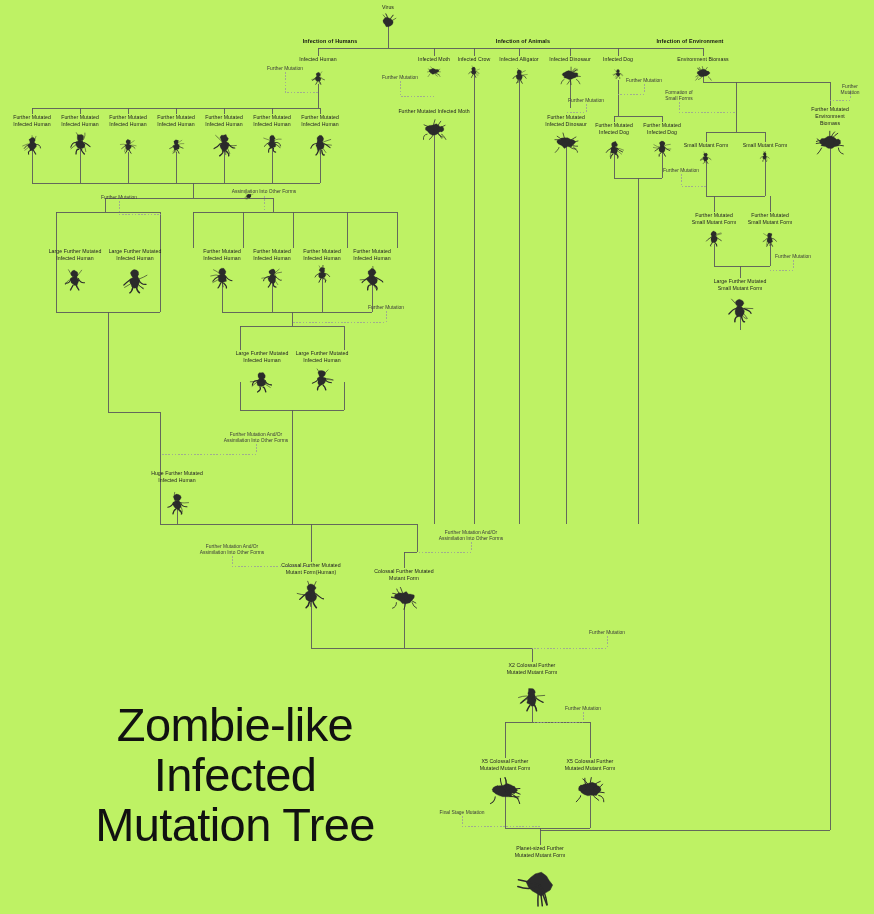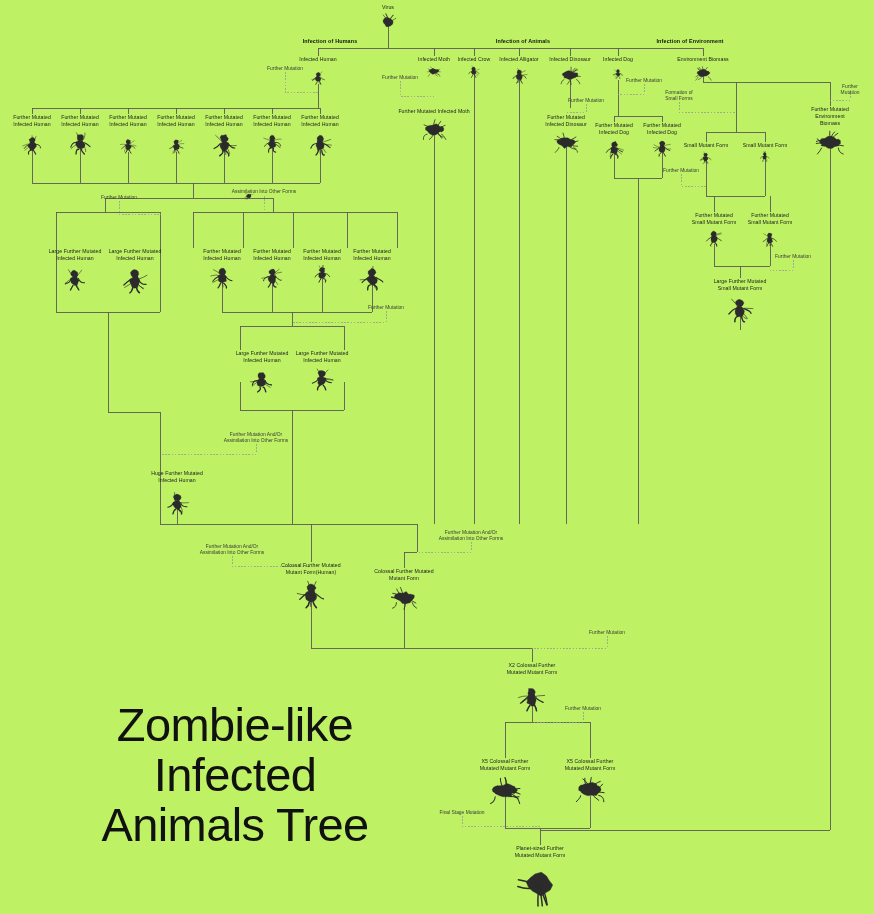--- a/index.html
+++ b/index.html
@@ -163,21 +163,21 @@
       <path d="M232 556 L232 566 L311 566"></path>
       <path d="M471 542 L471 552 L417 552"></path>
       <path d="M607 636 L607 648 L532 648"></path>
       <path d="M583 712 L583 722 L532 722"></path>
       <path d="M462 816 L462 826 L540 826"></path>
     </g>
   </svg>
 
   <div id="title">
     <div>Zombie-like Infected</div>
-    <div>Animals Tree</div>
+    <div>Mutation Tree</div>
   </div>
 
   <div id="headers-layer">
       <div class="hdr" style="left: 330px; top: 38px;">Infection of Humans</div>
       <div class="hdr" style="left: 523px; top: 38px;">Infection of Animals</div>
       <div class="hdr" style="left: 690px; top: 38px;">Infection of Environment</div>
     </div>
   <div id="labels-layer">
       <div class="mut" style="left: 285px; top: 66px;">Further Mutation</div>
       <div class="mut" style="left: 400px; top: 75px;">Further Mutation</div>

